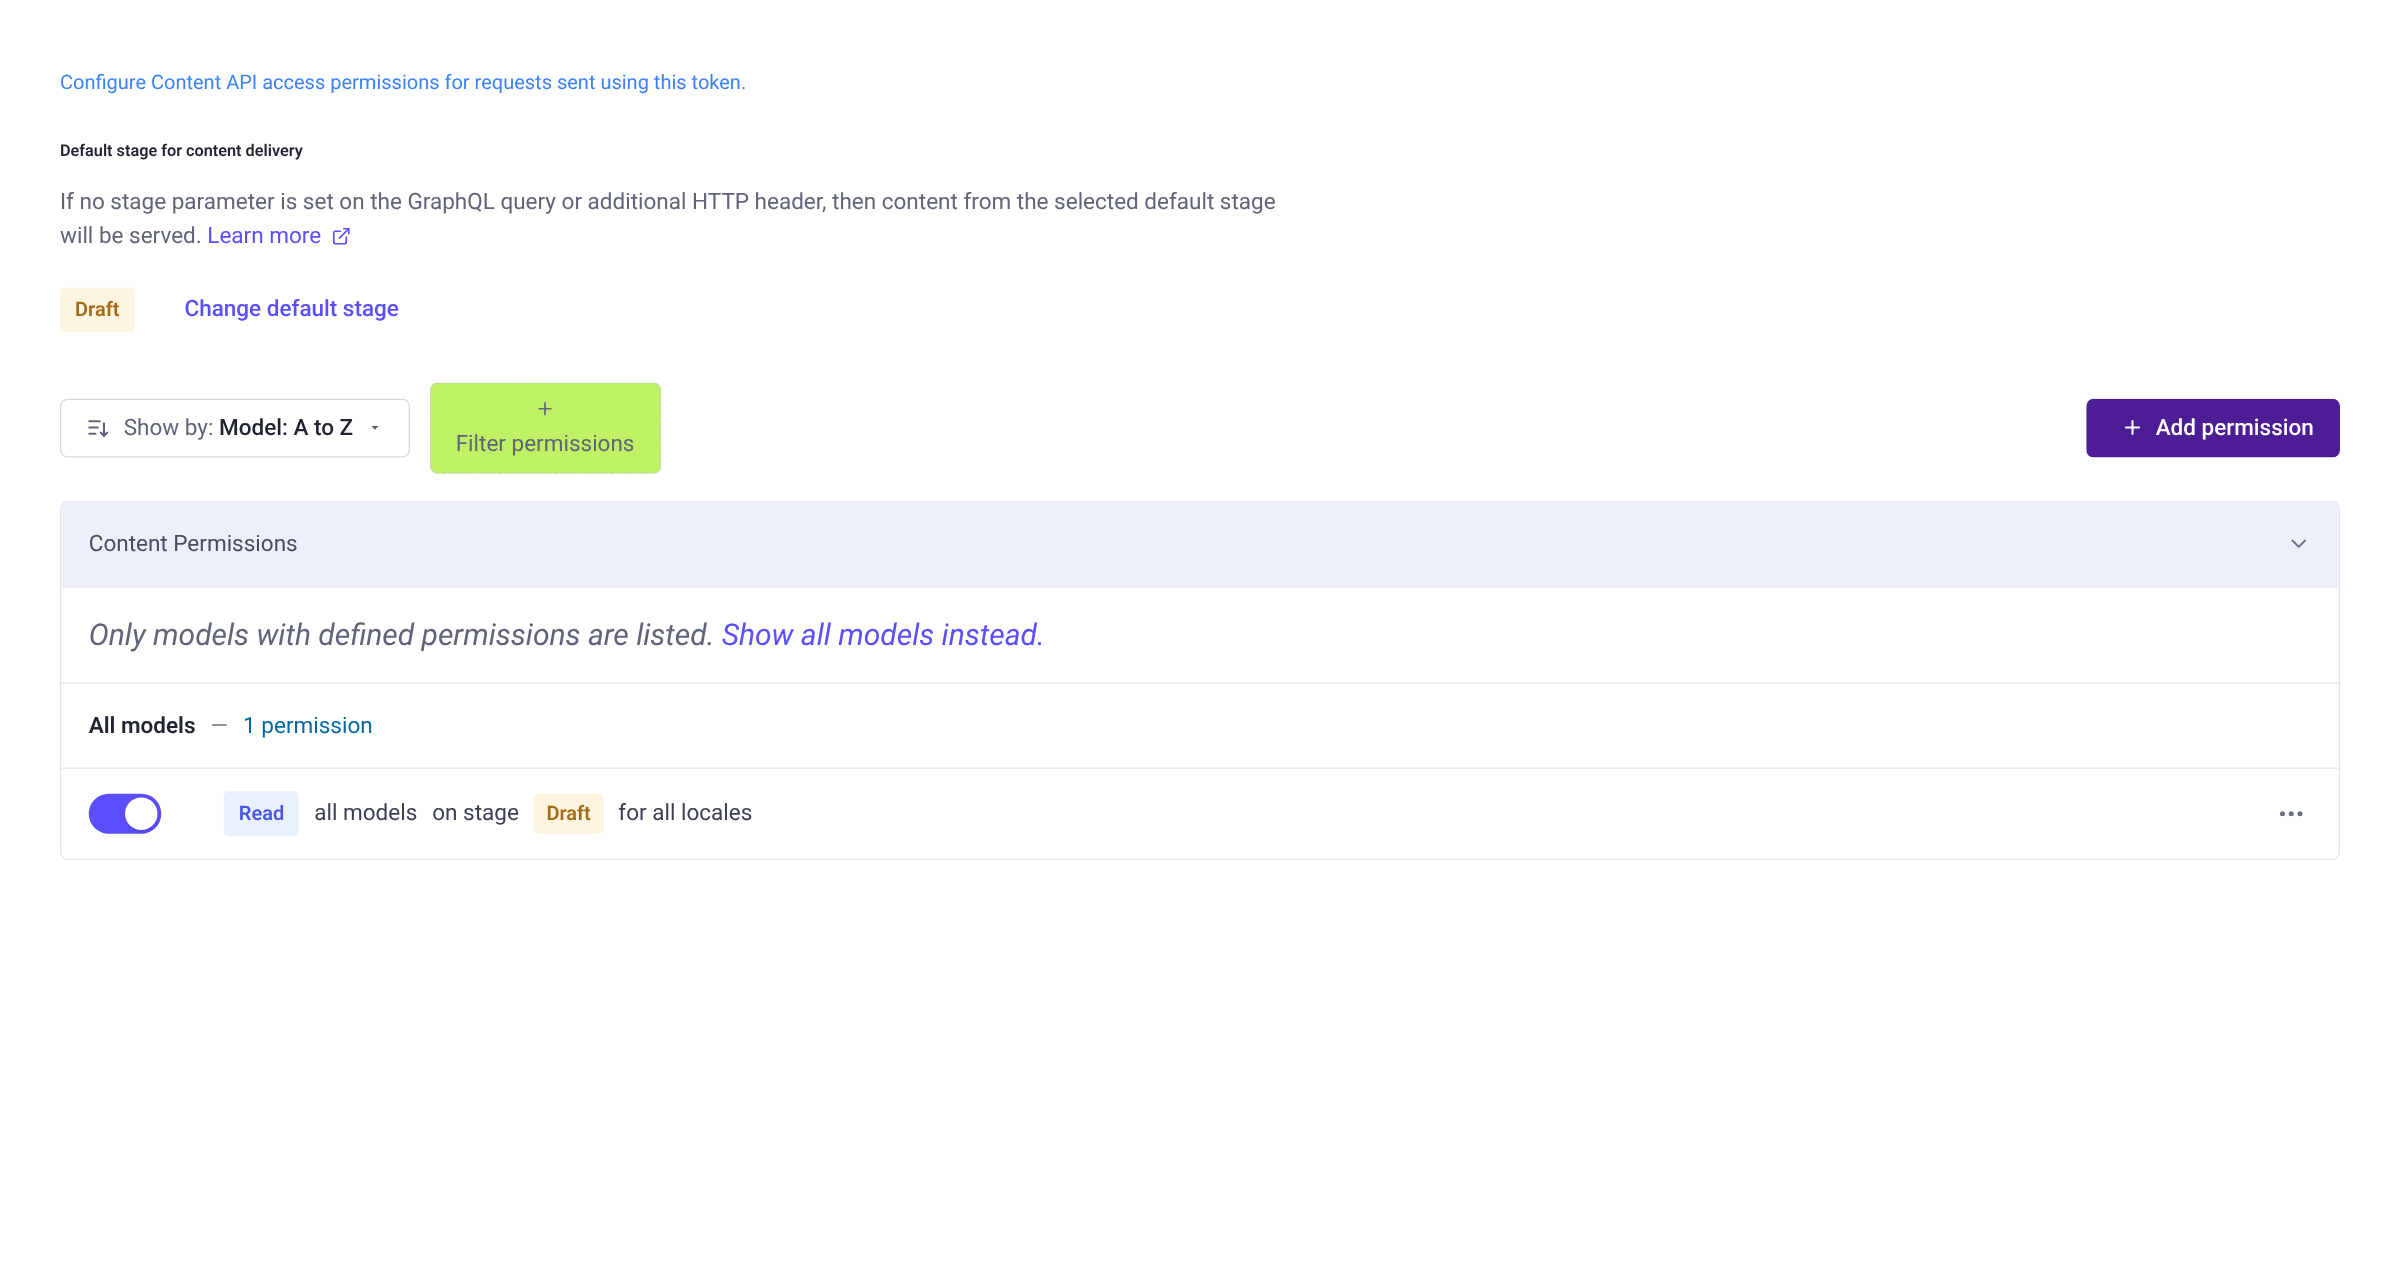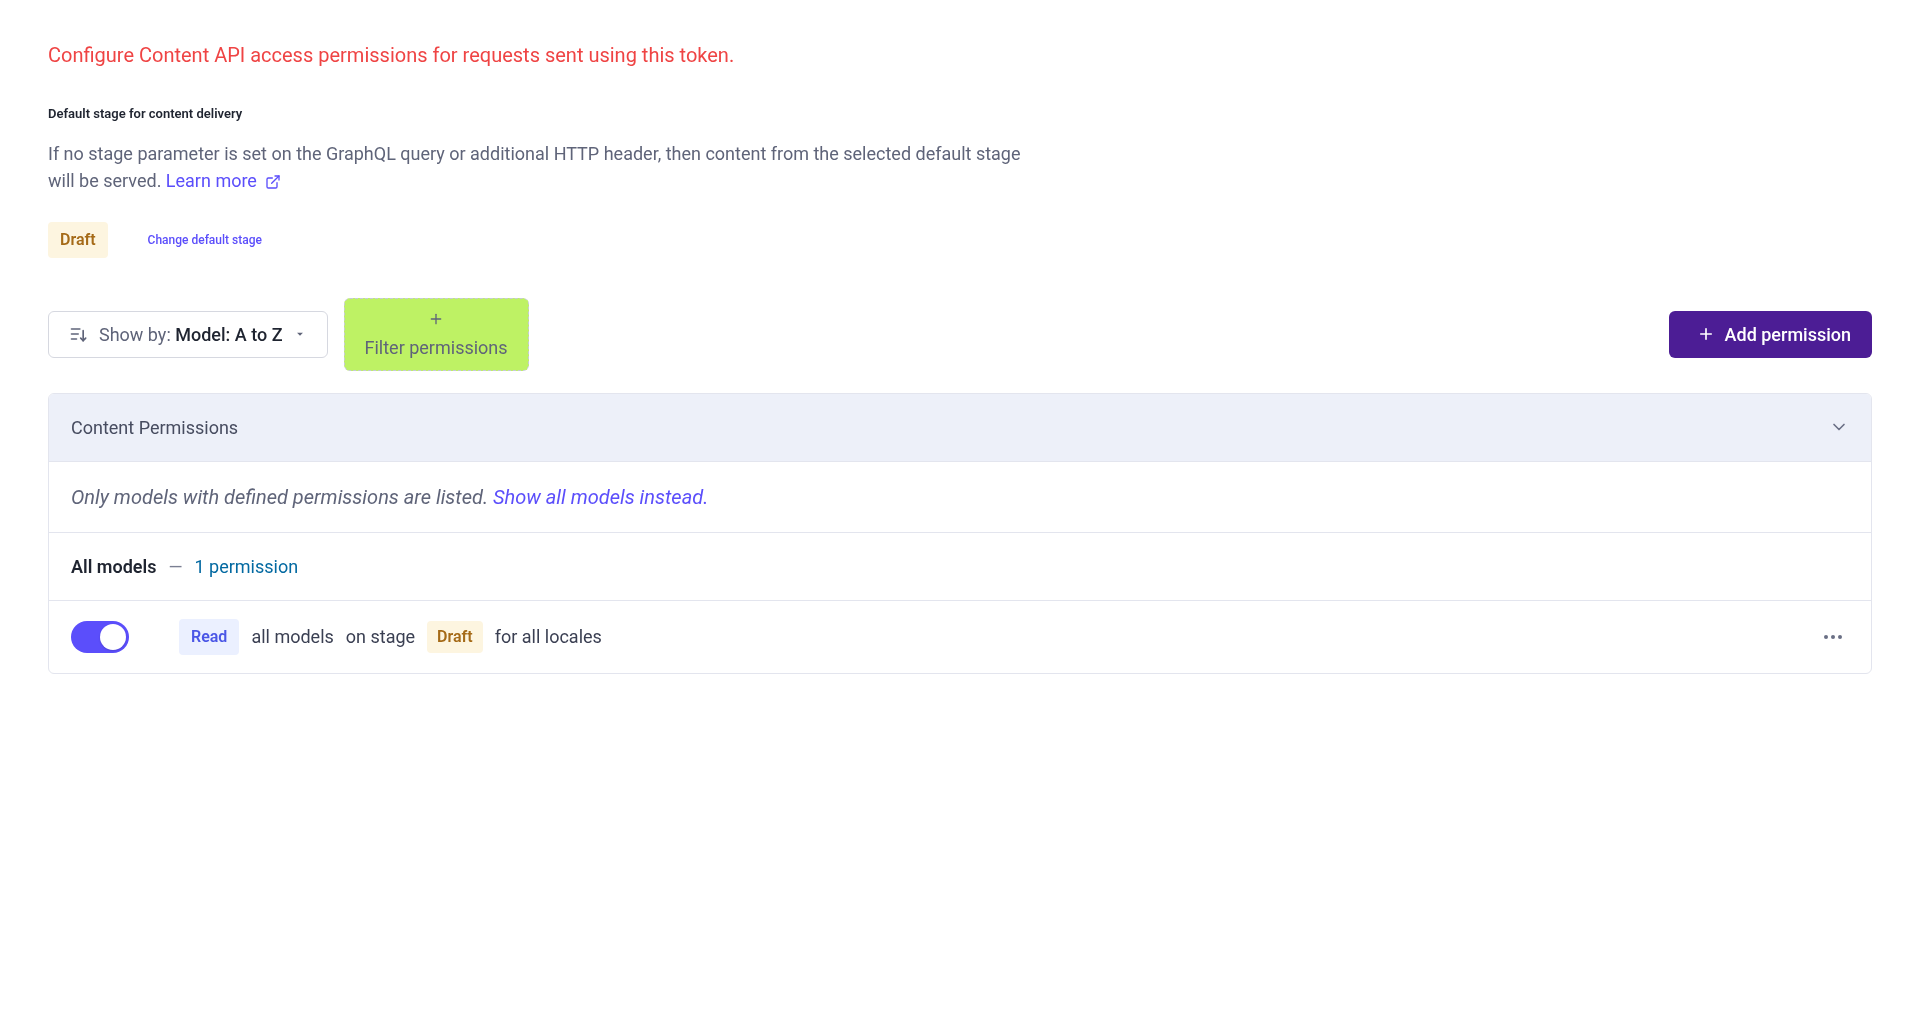--- a/index.html
+++ b/index.html
@@ -11,23 +11,24 @@
     font-size: 18px;
     line-height: 1.5;
   }
   .section-title {
     font-size: 30px;
     font-weight: 700;
     color: #1f2430;
     margin-bottom: 22px;
   }
   .section-subtitle {
-    font-size: 20px;
-    color: #ef4444;
+    font-size: 16px;
+    color: #3b82f6;
     margin-bottom: 34px;
+    margin-top: 14px;
   }
   .subsection-title {
     font-size: 13px;
     font-weight: 600;
     color: #1f2430;
     margin-bottom: 16px;
   }
   .subsection-desc {
     font-size: 18px;
     color: #5f6479;
@@ -69,21 +70,21 @@
   .badge-read {
     background: #ebf0ff;
     color: #4a56e6;
     font-weight: 600;
     font-size: 16px;
     padding: 6px 12px;
     border-radius: 4px;
   }
   .change-link {
     color: #5b4efb;
-    font-size: 12px;
+    font-size: 18px;
     font-weight: 500;
     cursor: pointer;
   }
 
   .toolbar {
     display: flex;
     align-items: center;
     gap: 16px;
     margin-bottom: 22px;
   }
@@ -132,21 +133,21 @@
     justify-content: space-between;
     color: #474c60;
     font-size: 18px;
     font-weight: 400;
   }
   .panel-info {
     padding: 20px 22px;
     border-top: 1px solid #e3e5ee;
     font-style: italic;
     color: #5f6479;
-    font-size: 20px;
+    font-size: 24px;
   }
   .panel-info .link { font-style: italic; }
   .model-group {
     padding: 20px 22px;
     border-top: 1px solid #e3e5ee;
     display: flex;
     align-items: center;
     gap: 12px;
     font-size: 18px;
   }

